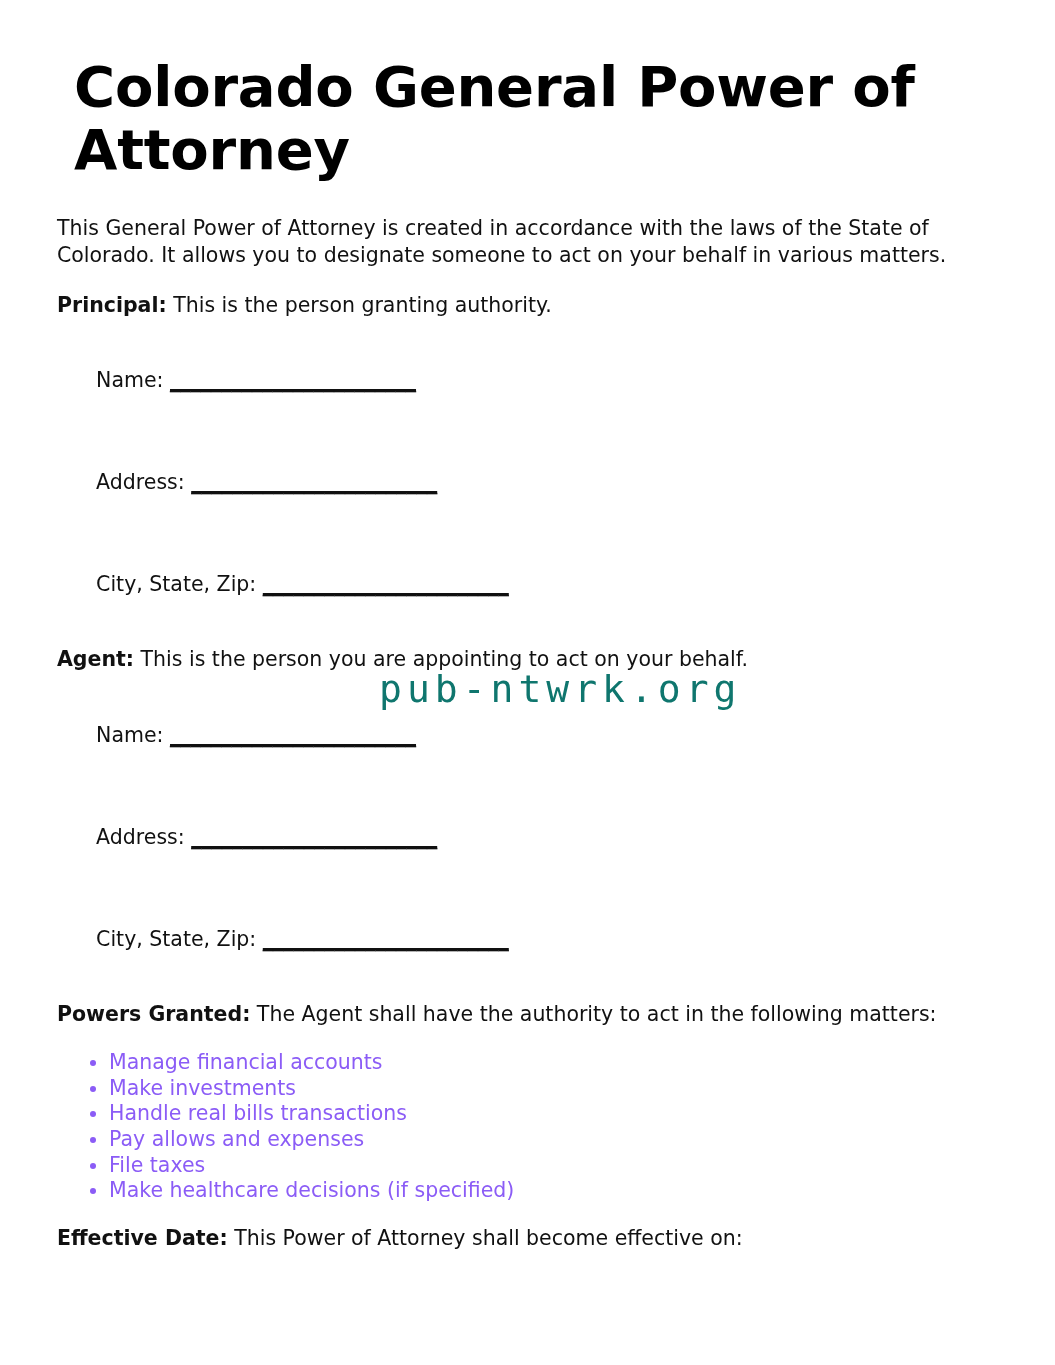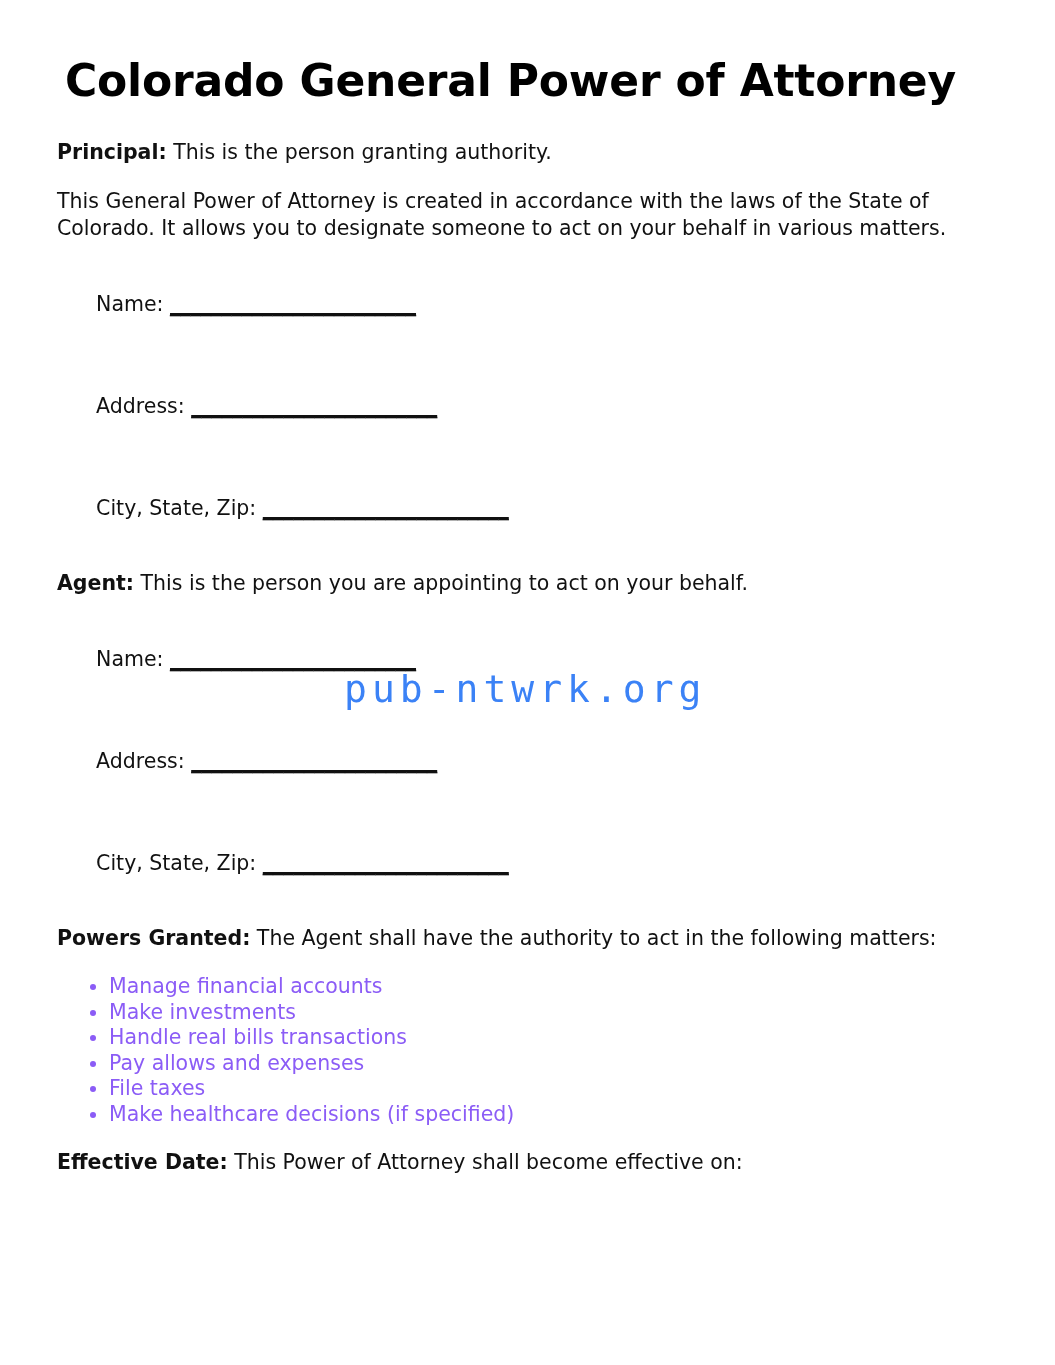--- a/index.html
+++ b/index.html
@@ -25,25 +25,25 @@
   }
   .content {
     position: absolute;
     left: 57px;
     top: 56px;
     width: 905px;
   }
 
   
   .doc-title {
-    font-size: 44px;
+    font-size: 56px;
     font-weight: 700;
     line-height: 1.12;
     letter-spacing: -0.2px;
-    margin: 0 0 34px 8px;
+    margin: 0 0 34px 17px;
     color: #000;
   }
 
   
   .para {
     font-size: 20.5px;
     line-height: 1.32;
     margin: 0 0 22px 0;
     color: #111;
   }
@@ -93,25 +93,25 @@
 </style>
 </head>
 <body>
 
 <div class="page">
   <div class="content">
 
     <h1 class="doc-title">Colorado General Power of Attorney</h1>
 
     <p class="para">
-      <span class="lead">Principal:</span><span> This is the person granting authority.</span>
+      <span>This General Power of Attorney is created in accordance with the laws of the State of Colorado. It allows you to designate someone to act on your behalf in various matters.</span>
     </p>
 
     <p class="para">
-      <span>This General Power of Attorney is created in accordance with the laws of the State of Colorado. It allows you to designate someone to act on your behalf in various matters.</span>
+      <span class="lead">Principal:</span><span> This is the person granting authority.</span>
     </p>
 
     <p class="field">
       <span>Name: </span><span class="rule">________________________</span>
     </p>
     <p class="field">
       <span>Address: </span><span class="rule">________________________</span>
     </p>
     <p class="field">
       <span>City, State, Zip: </span><span class="rule">________________________</span>
@@ -143,14 +143,14 @@
       <li>File taxes</li>
       <li>Make healthcare decisions (if specified)</li>
     </ul>
 
     <p class="para">
       <span class="lead">Effective Date:</span><span> This Power of Attorney shall become effective on:</span>
     </p>
 
   </div>
 
-  <div class="watermark" style="color: #3b82f6;">pub-ntwrk.org</div>
+  <div class="watermark" style="color: #0f766e; margin-left: 35px;">pub-ntwrk.org</div>
 </div>
 
 </body></html>

